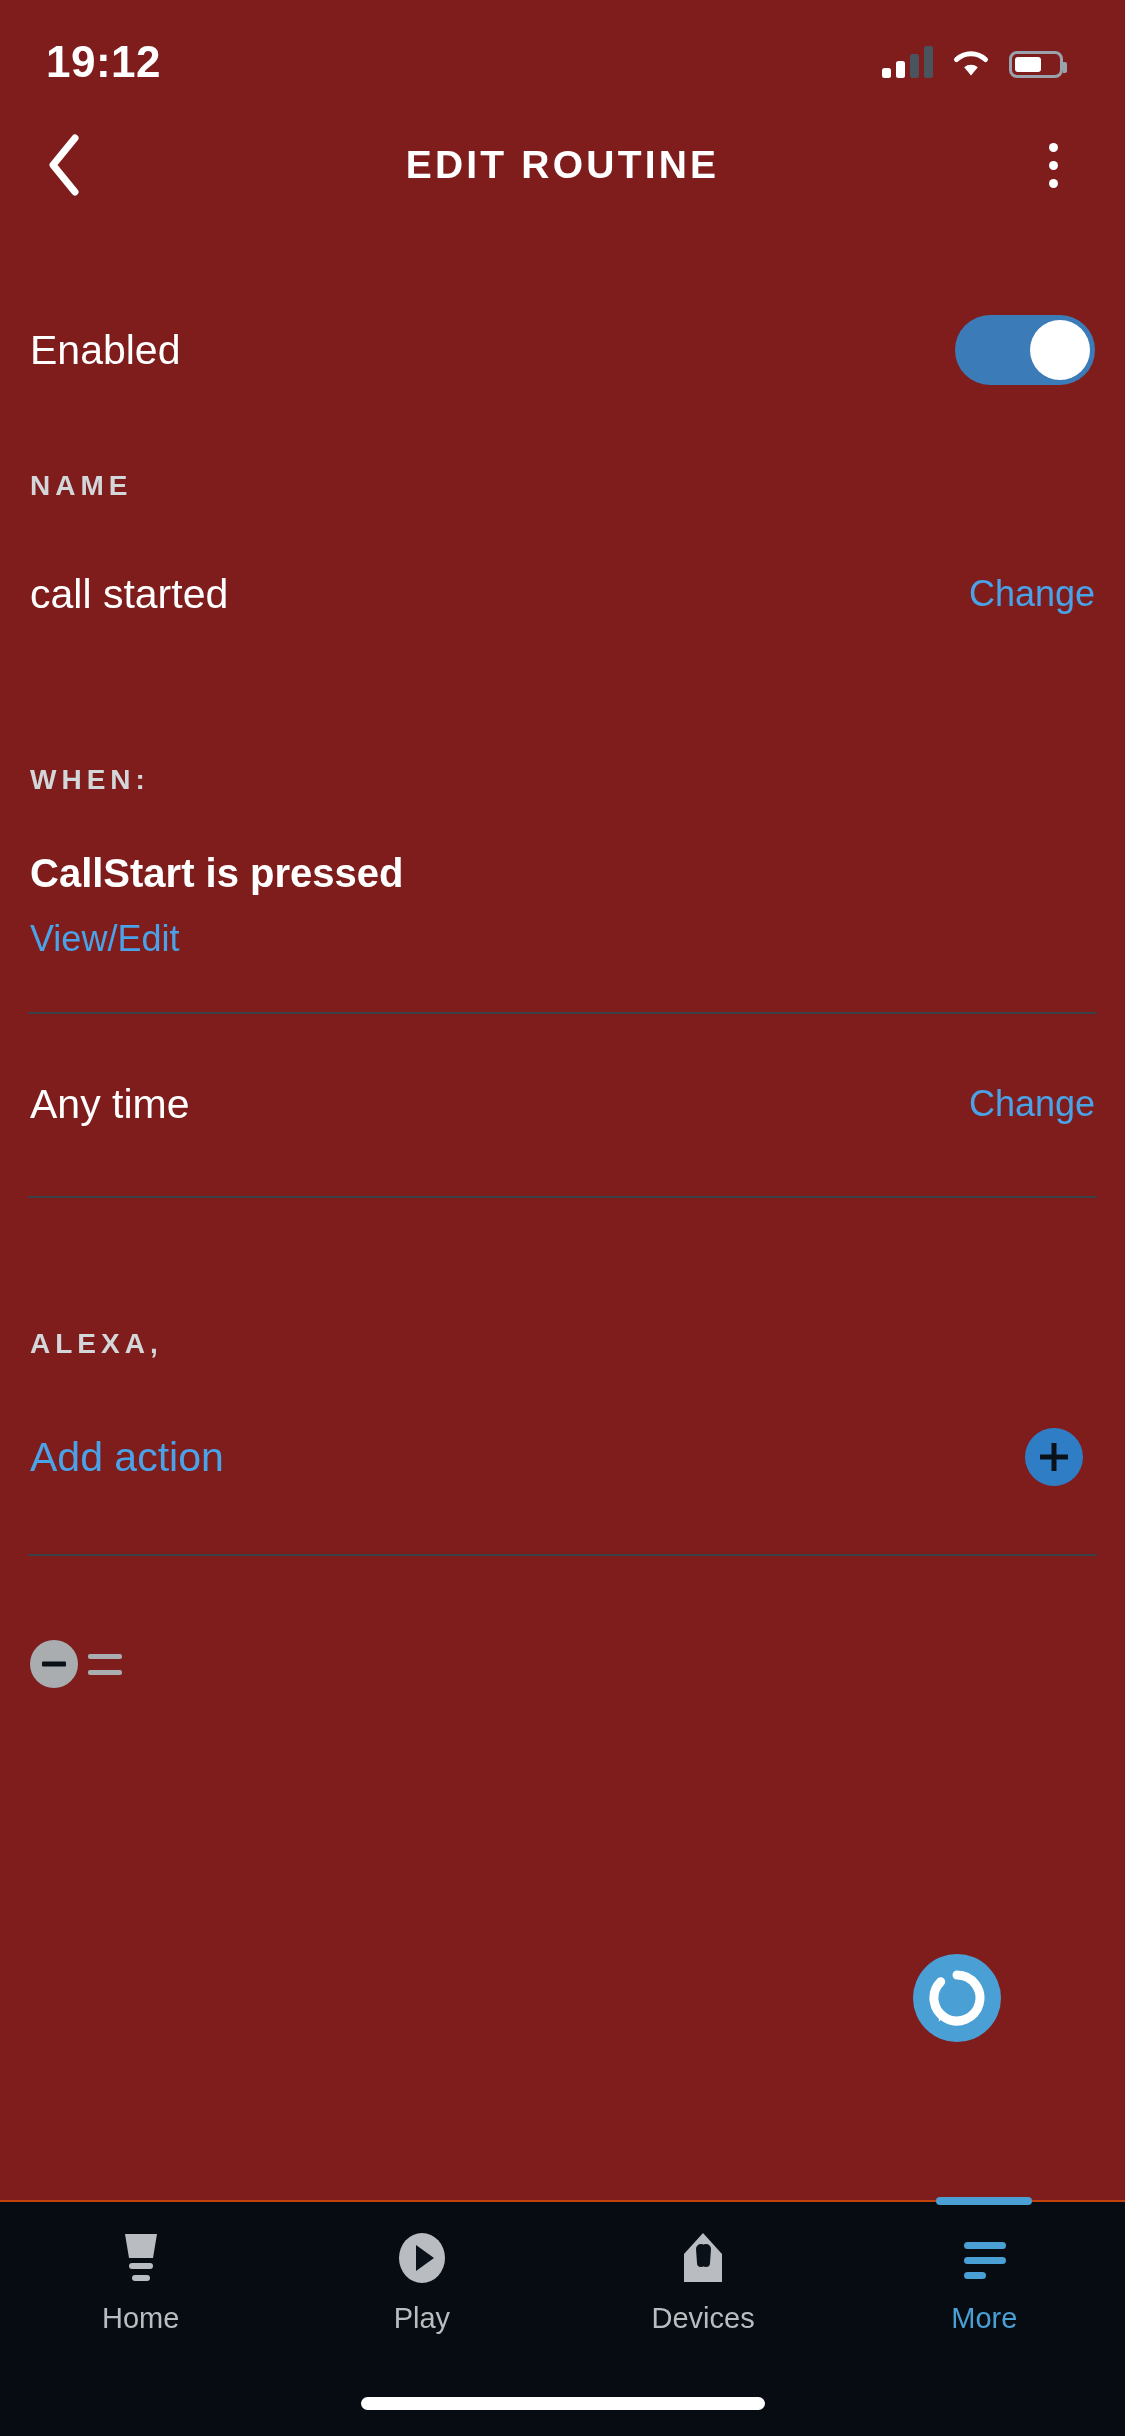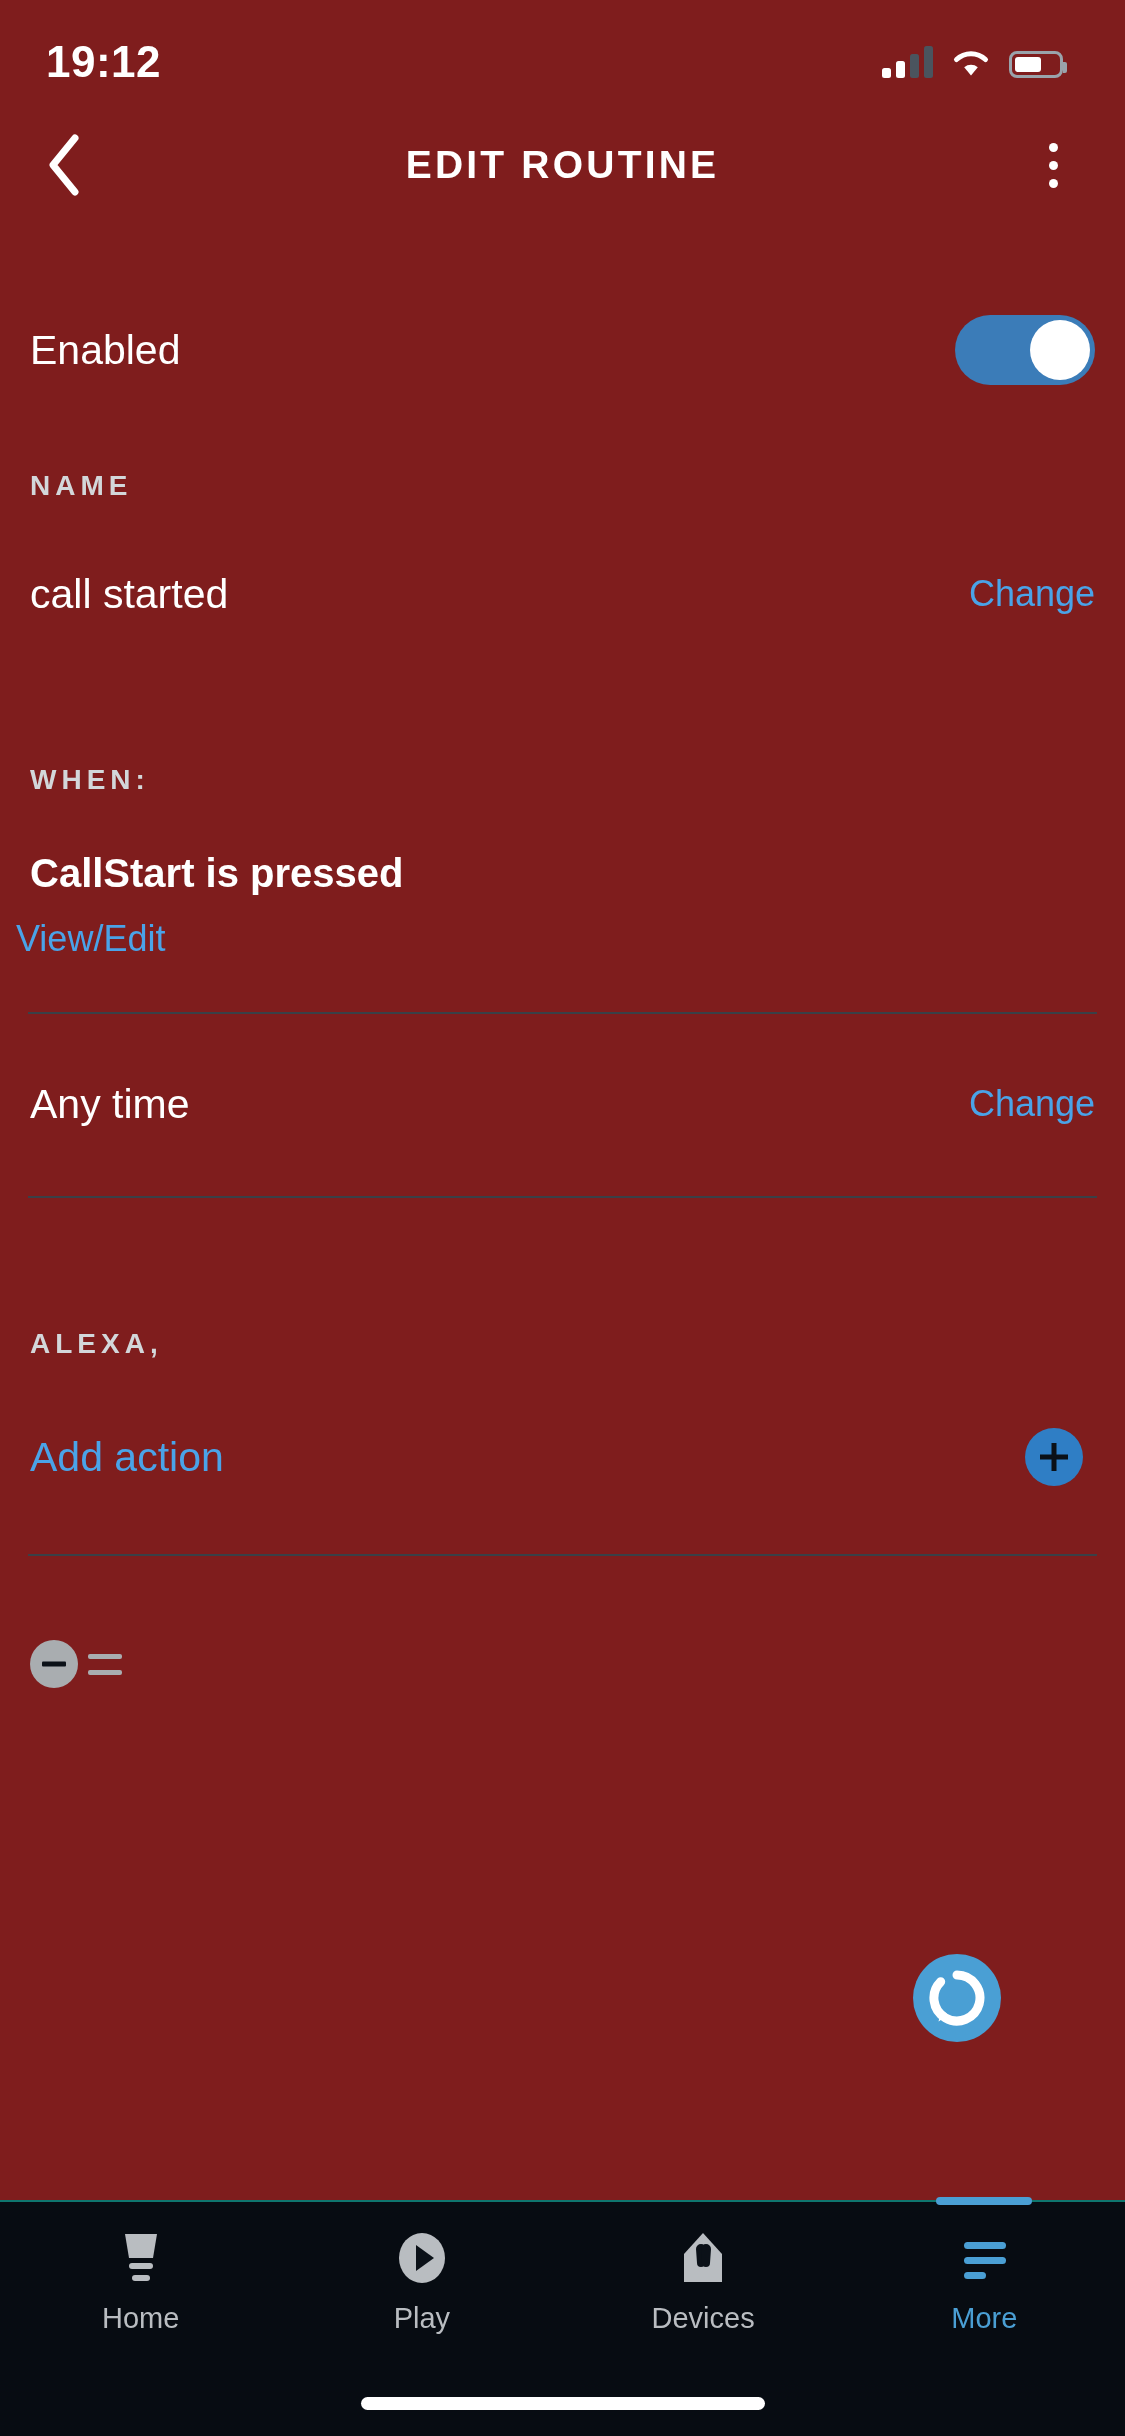--- a/index.html
+++ b/index.html
@@ -110,21 +110,21 @@
   .value-text { font-size:41px; color:#ffffff; }
   .link {
     font-size:36px; color:#4aa3e8; font-weight:400;
   }
 
   .trigger-title {
     padding:0 30px; margin-top:55px;
     font-size:40px; font-weight:700; color:#ffffff;
   }
   .trigger-link {
-    padding:0 16px; margin-top:22px;
+    padding:0 30px; margin-top:22px;
     font-size:36px; color:#4aa3e8;
   }
 
   .divider {
     height:2px; background:#3a4047;
     margin:52px 28px 0 28px;
   }
 
   .anytime-row { height:80px; margin-top:50px; }
 
@@ -173,21 +173,21 @@
     width:88px; height:88px; border-radius:50%;
     background:#4a9fd4;
     display:flex; align-items:center; justify-content:center;
   }
 
   
   .tab-bar {
     position:absolute; bottom:0; left:0;
     width:1125px; height:236px;
     background:#070c12;
-    border-top:2px solid #0f766e;
+    border-top:2px solid #c2410c;
     display:flex; align-items:flex-start;
   }
   .tab {
     flex:1; position:relative;
     display:flex; flex-direction:column;
     align-items:center; justify-content:flex-start;
     padding-top:26px; height:170px;
   }
   .tab .tab-indicator {
     position:absolute; top:-5px; left:50%;

